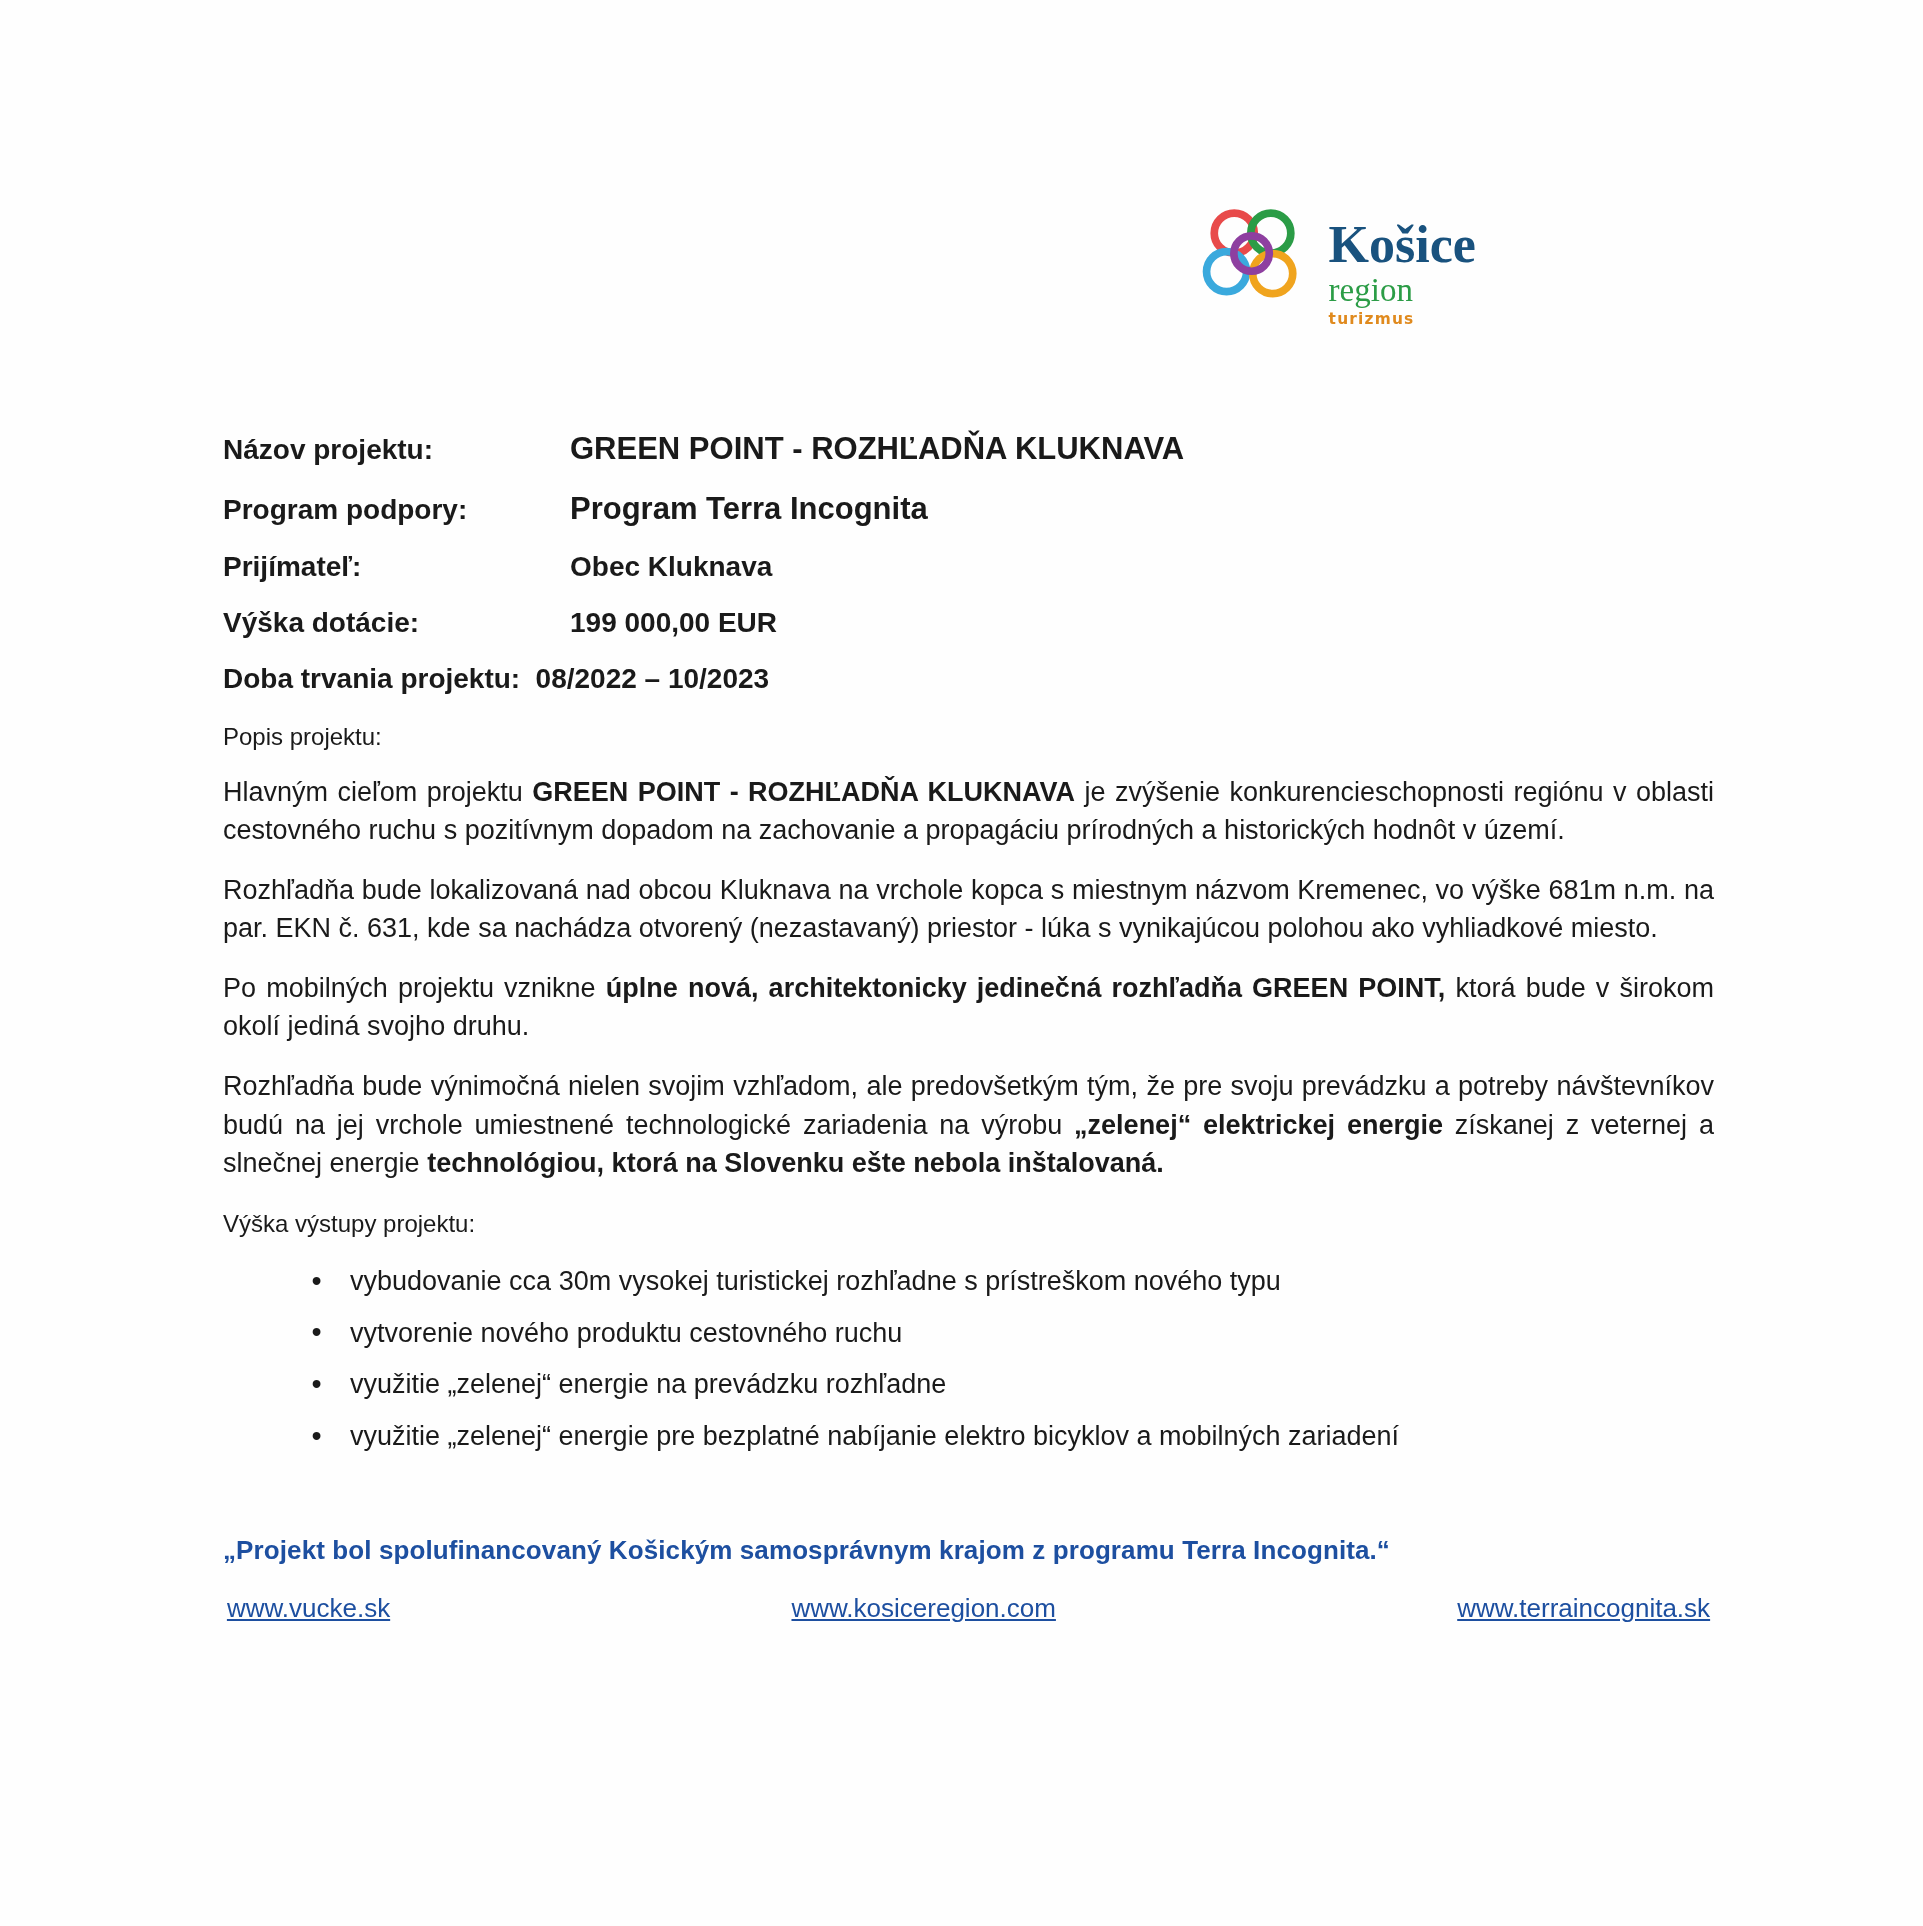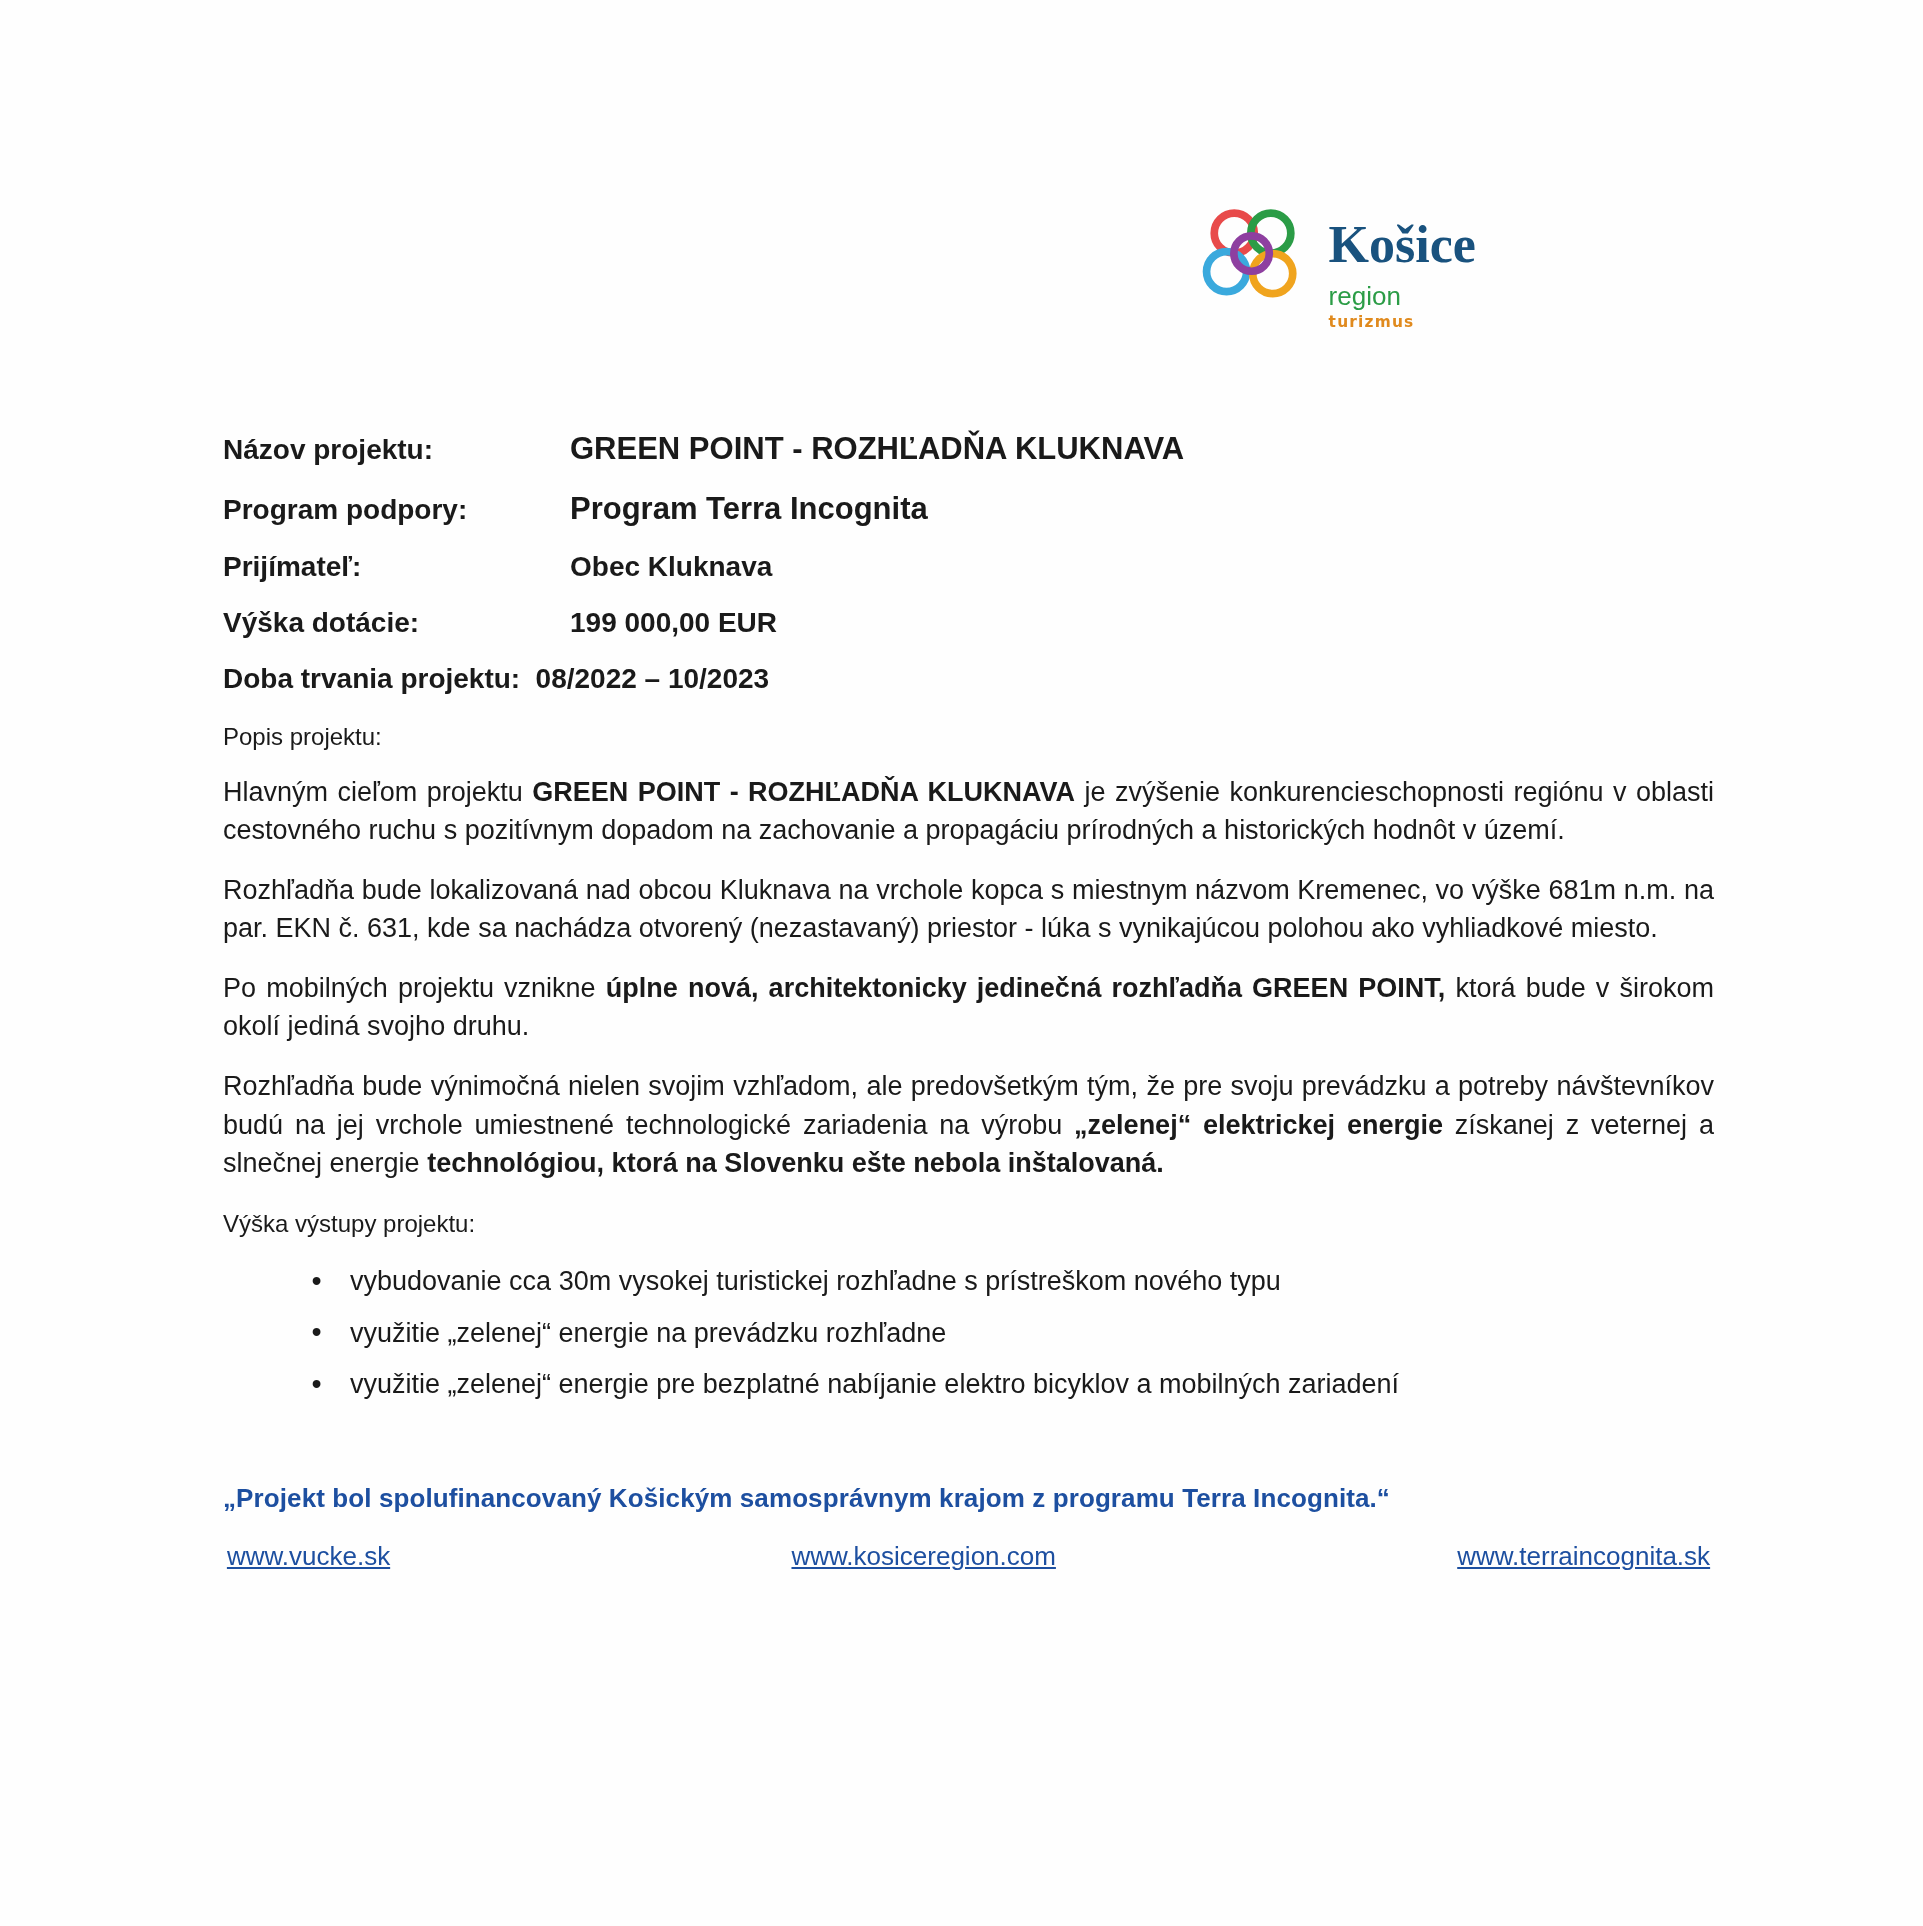--- a/index.html
+++ b/index.html
@@ -70,24 +70,24 @@
   }
   .kr-title {
     color: #19527e;
     font-size: 52px;
     font-weight: bold;
     line-height: 1;
     font-family: Liberation Serif, serif;
   }
   .kr-sub {
     color: #2b9c46;
-    font-size: 26px;
+    font-size: 33px;
     line-height: 1.05;
-    margin-top: 12px;
-    font-family: Liberation Sans, sans-serif;
+    margin-top: 2px;
+    font-family: Liberation Serif, serif;
   }
   .kr-sub2 {
     color: #e08a1e;
     font-size: 15.4px;
     font-weight: bold;
     letter-spacing: 1.2px;
     margin-top: 2.3px;
     font-family: "DejaVu Sans", sans-serif;
   }
 
@@ -251,20 +251,21 @@
     </p>
 
     <p class="para">
       <span>Rozhľadňa bude výnimočná nielen svojim vzhľadom, ale predovšetkým tým, že pre svoju prevádzku a potreby návštevníkov budú na jej vrchole umiestnené technologické zariadenia na výrobu </span><b>„zelenej“ elektrickej energie</b><span> získanej z veternej a slnečnej energie </span><b>technológiou, ktorá na Slovenku ešte nebola inštalovaná.</b>
     </p>
 
     <div class="section-label">Výška výstupy projektu:</div>
 
     <ul class="outputs">
       <li>vybudovanie cca 30m vysokej turistickej rozhľadne s prístreškom nového typu</li>
+      <li>vytvorenie nového produktu cestovného ruchu</li>
       <li>využitie „zelenej“ energie na prevádzku rozhľadne</li>
       <li>využitie „zelenej“ energie pre  bezplatné nabíjanie elektro bicyklov a mobilných zariadení</li>
     </ul>
 
     <div class="footer-quote">„Projekt bol spolufinancovaný Košickým samosprávnym krajom z programu Terra Incognita.“</div>
 
     <div class="links">
       <a href="#">www.vucke.sk</a>
       <a href="#">www.kosiceregion.com</a>
       <a href="#">www.terraincognita.sk</a>

